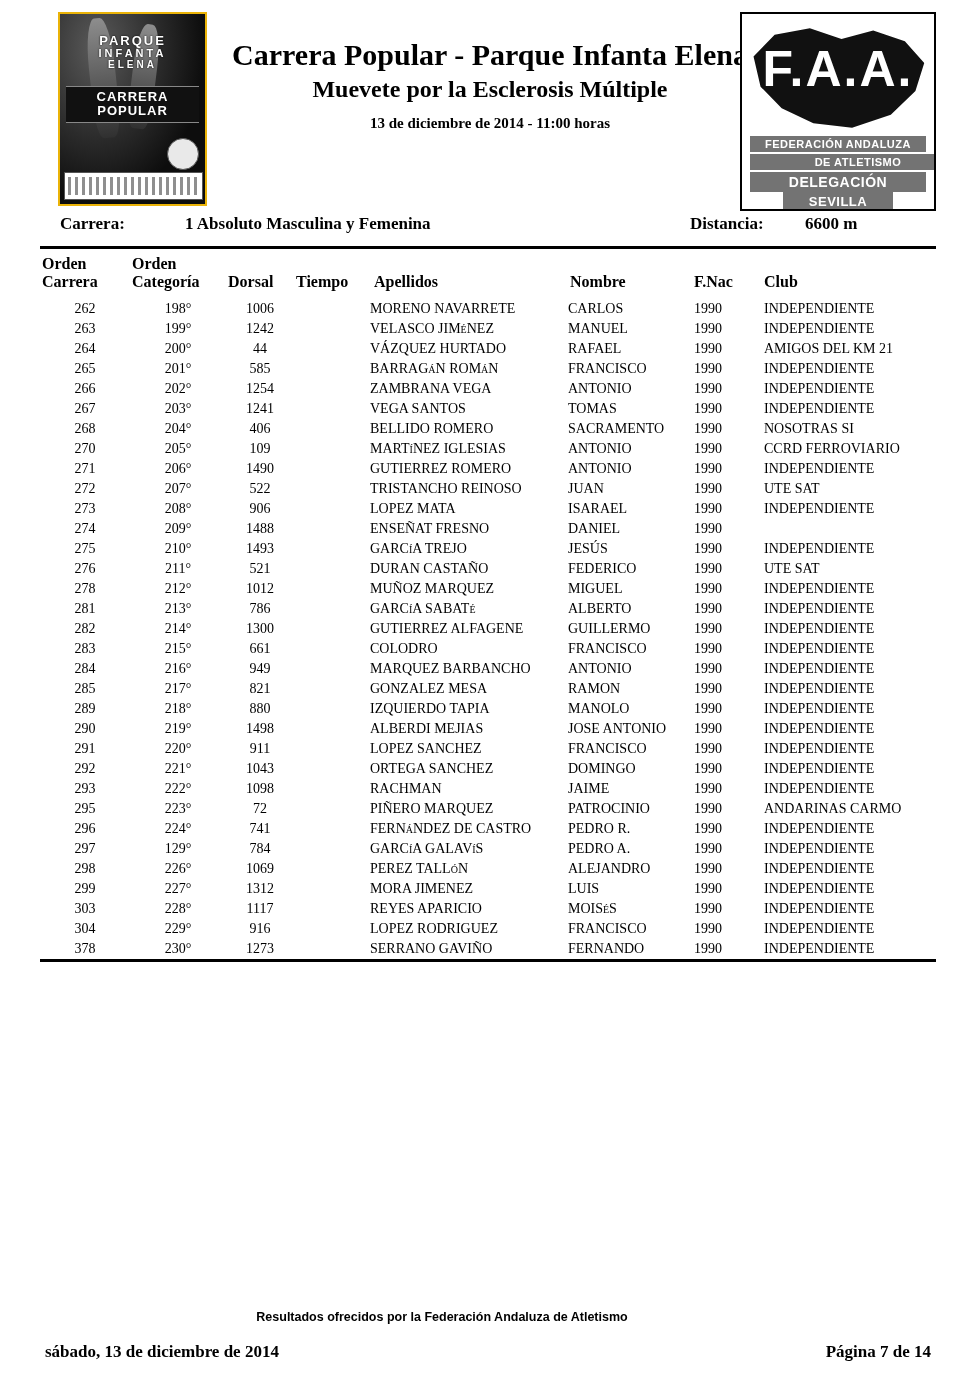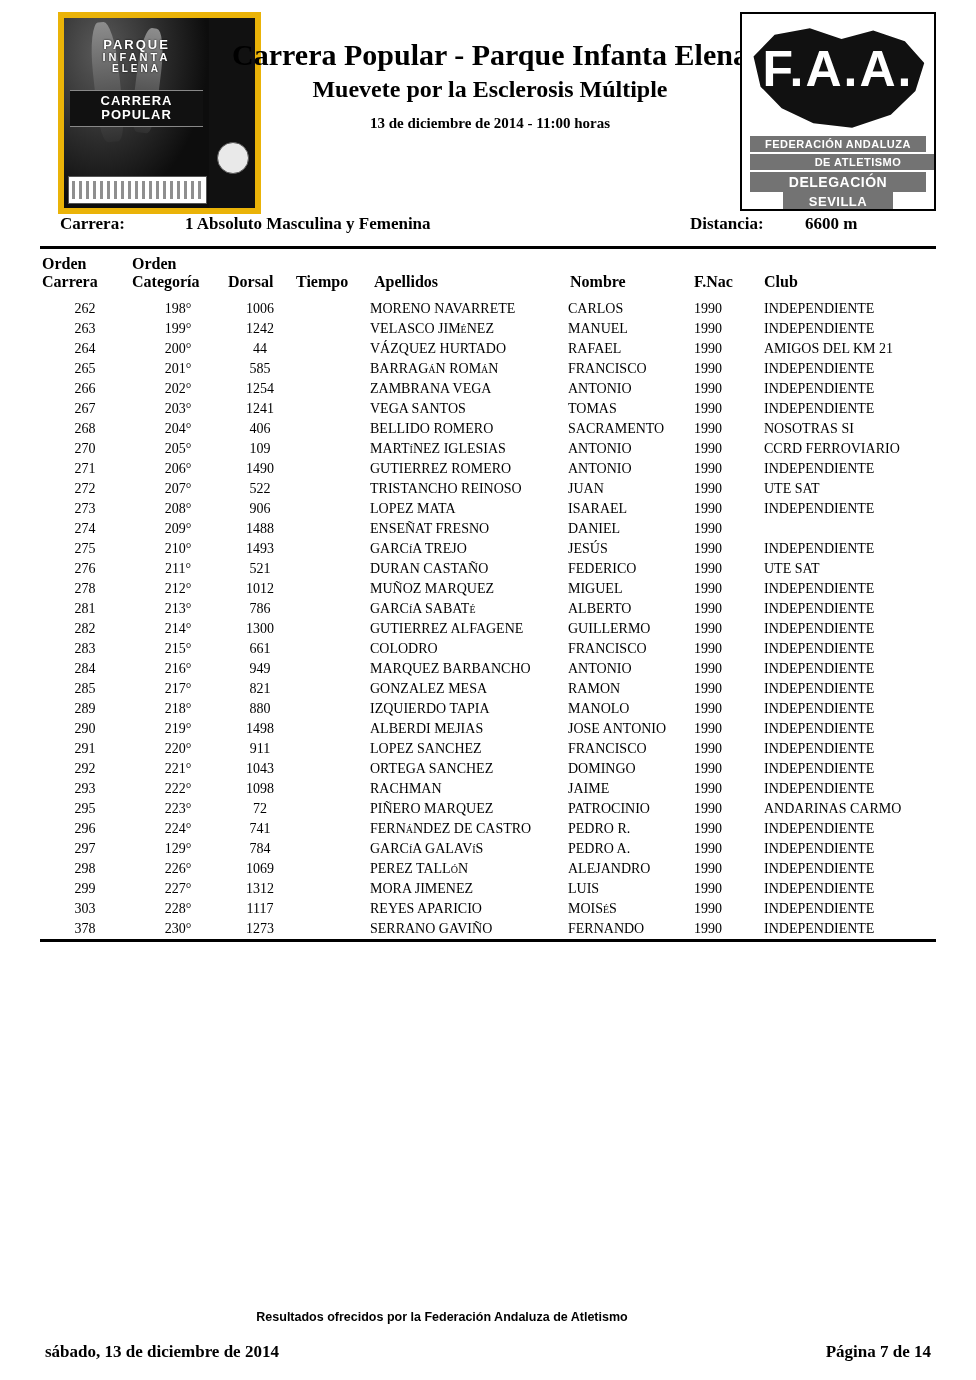--- a/index.html
+++ b/index.html
@@ -27,24 +27,23 @@
     position: relative;
     height: 200px;
     margin: 10px 40px 0 40px;
   }
   .poster {
     position: absolute;
     left: 18px;
     top: 2px;
     width: 145px;
     height: 190px;
-    border: 6px solid #eab308;
+    border: 2px solid #eab308;
     background: #111;
     overflow: hidden;
-    padding-left: 46px;
   }
   .poster .legs {
     position: absolute;
     left: 0; top: 0;
     width: 145px; height: 190px;
     background:
       radial-gradient(ellipse at 25% 18%, #5a5a5a 0%, #2a2a2a 42%, #0d0d0d 70%),
       linear-gradient(180deg, #3d3d3d 0%, #1c1c1c 45%, #4a4a4a 78%, #2b2b2b 100%);
   }
   .poster .leg1, .poster .leg2 {
@@ -627,20 +626,30 @@
             <td class="c-orden">303</td>
             <td class="c-cat">228°</td>
             <td class="c-dorsal">1117</td>
             <td class="c-tiempo"></td>
             <td class="c-ape">REYES APARICIO</td>
             <td class="c-nom">MOISéS</td>
             <td class="c-fnac">1990</td>
             <td class="c-club">INDEPENDIENTE</td>
           </tr>
           <tr>
+            <td class="c-orden">304</td>
+            <td class="c-cat">229°</td>
+            <td class="c-dorsal">916</td>
+            <td class="c-tiempo"></td>
+            <td class="c-ape">LOPEZ RODRIGUEZ</td>
+            <td class="c-nom">FRANCISCO</td>
+            <td class="c-fnac">1990</td>
+            <td class="c-club">INDEPENDIENTE</td>
+          </tr>
+          <tr>
             <td class="c-orden">378</td>
             <td class="c-cat">230°</td>
             <td class="c-dorsal">1273</td>
             <td class="c-tiempo"></td>
             <td class="c-ape">SERRANO GAVIÑO</td>
             <td class="c-nom">FERNANDO</td>
             <td class="c-fnac">1990</td>
             <td class="c-club">INDEPENDIENTE</td>
           </tr>
         </tbody>

